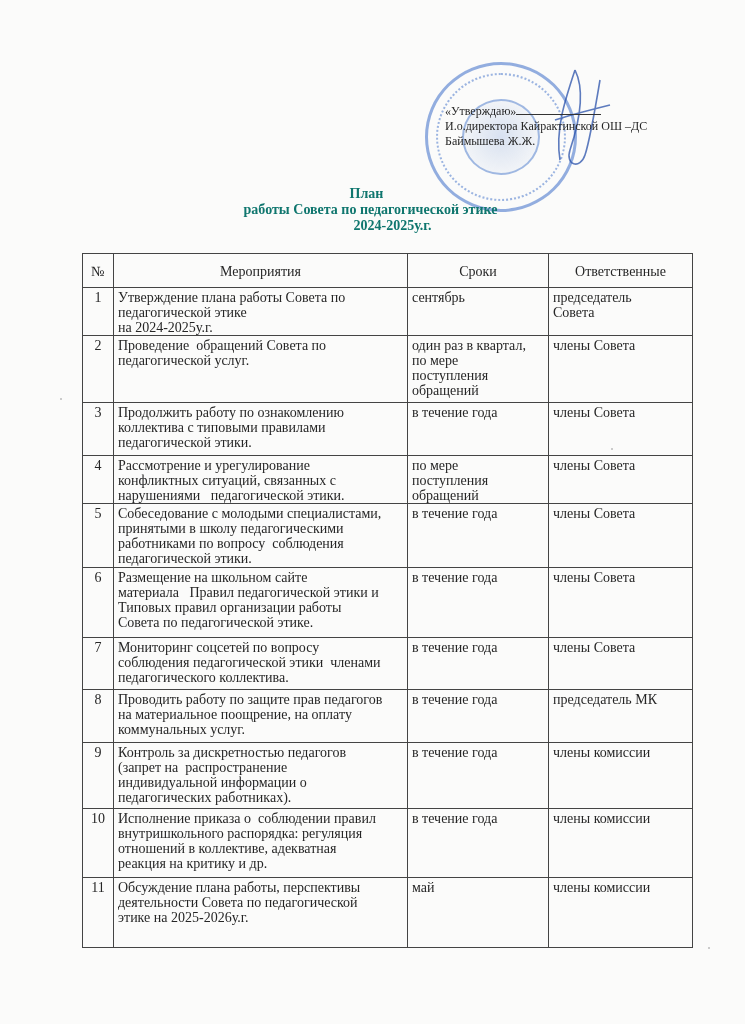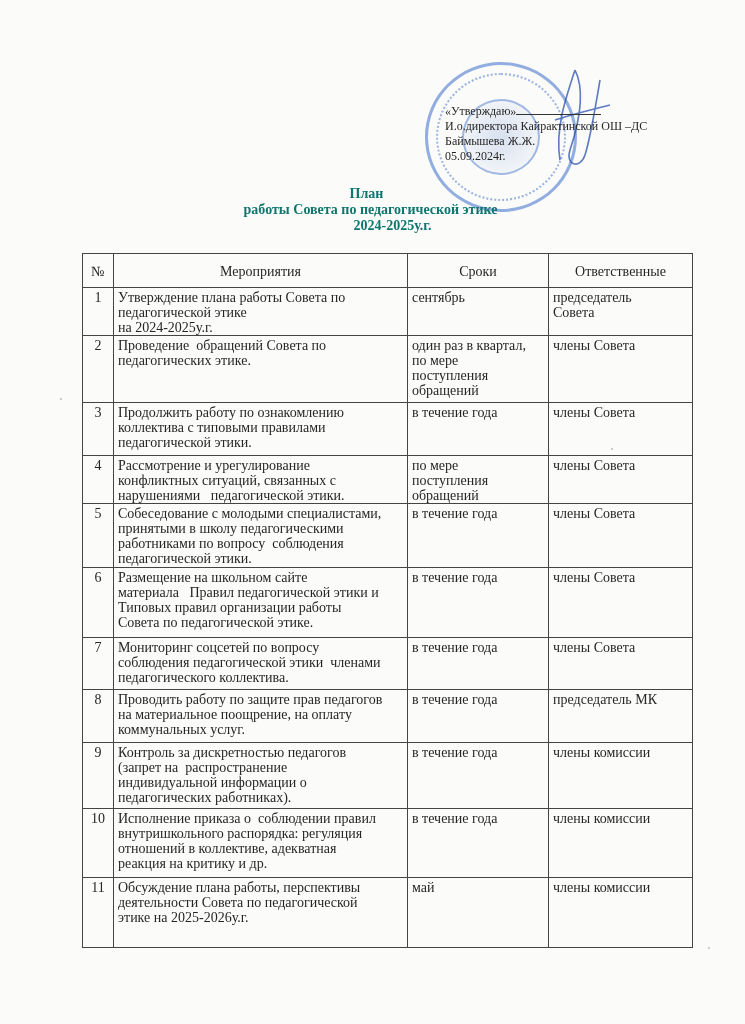--- a/index.html
+++ b/index.html
@@ -104,21 +104,20 @@
 
 <div class="stamp"></div>
 <svg class="signature" viewBox="0 0 80 120">
   <path d="M40 10 C 30 40, 20 70, 25 100 M 40 10 C 50 30, 45 60, 35 90 C 30 105, 45 110, 50 95 C 55 80, 60 50, 65 20 M 20 60 C 35 55, 55 50, 75 45" fill="none" stroke="rgba(40,80,170,0.75)" stroke-width="1.6"></path>
 </svg>
 
 <div class="approval">
   <div class="line1"><span>«Утверждаю»</span><span class="underline"></span></div>
   <div>И.о.директора Кайрактинской ОШ –ДС</div>
   <div>Баймышева Ж.Ж.</div>
-  <div>05.09.2024г.</div>
 </div>
 
 <div class="title-block">
   <div class="t1">План</div>
   <div class="t2">работы Совета по педагогической этике</div>
   <div class="t3">2024-2025у.г.</div>
 </div>
 
 <table class="plan">
   <colgroup>
@@ -148,21 +147,21 @@
         </td>
         <td class="resp">
           <span class="cell-line">председатель</span>
           <span class="cell-line">Совета</span>
         </td>
       </tr>
       <tr style="height: 67px;">
         <td class="num">2</td>
         <td class="event">
           <span class="cell-line">Проведение  обращений Совета по</span>
-          <span class="cell-line">педагогических этике.</span>
+          <span class="cell-line">педагогической услуг.</span>
         </td>
         <td class="term">
           <span class="cell-line">один раз в квартал,</span>
           <span class="cell-line">по мере</span>
           <span class="cell-line">поступления</span>
           <span class="cell-line">обращений</span>
         </td>
         <td class="resp">
           <span class="cell-line">члены Совета</span>
         </td>

